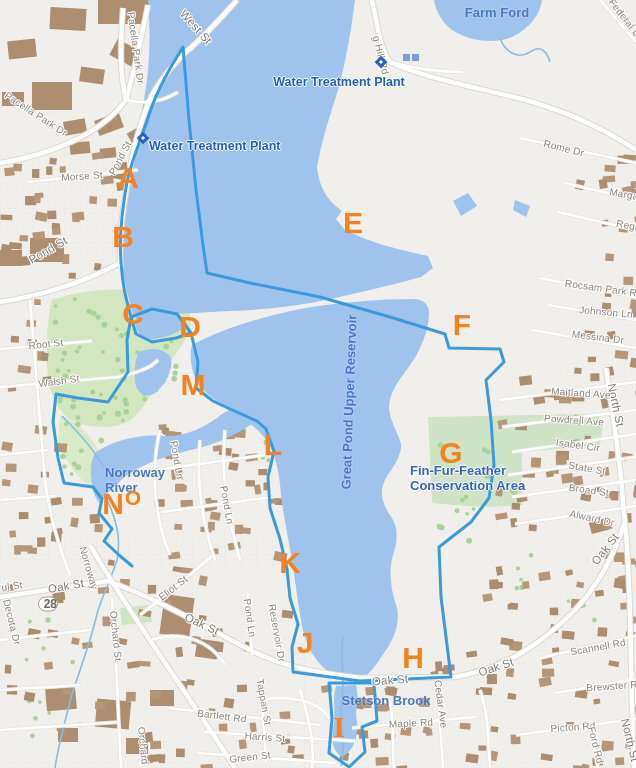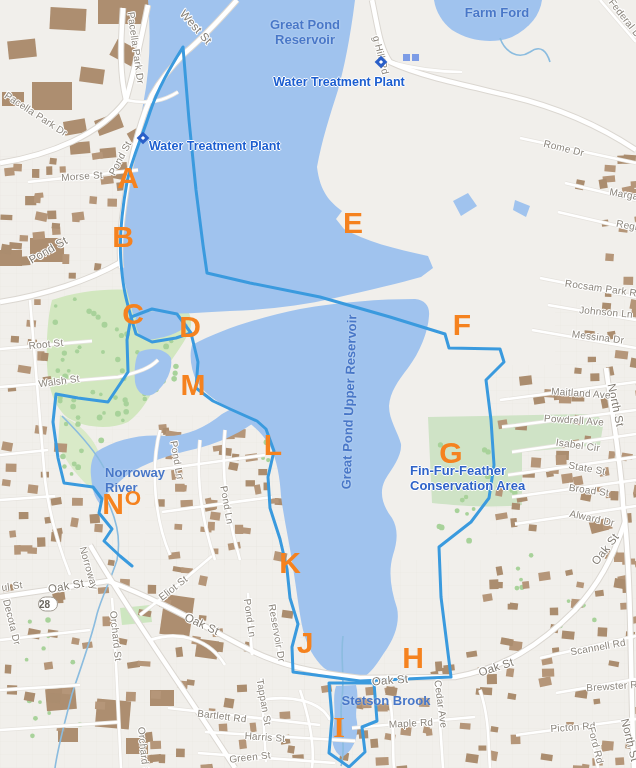--- a/index.html
+++ b/index.html
@@ -20,21 +20,21 @@
     text-shadow:1px 0 0 #fff,-1px 0 0 #fff,0 1px 0 #fff,0 -1px 0 #fff;}
   .poi-label.leftal{text-align:left;transform:translate(0,-50%);}
   .cons-label{color:#2f63c8;}
   .letter{position:absolute;color:#f5821f;font-weight:bold;font-size:30px;
     transform:translate(-50%,-50%);font-family:"Liberation Sans",sans-serif;}
   .letter.serif{font-family:"Liberation Serif",serif;}
   .diamond{position:absolute;width:9px;height:9px;background:#2a5fc8;
     transform:translate(-50%,-50%) rotate(45deg);pointer-events:auto;}
   .diamond span{position:absolute;left:3px;top:3px;width:3px;height:3px;background:#fff;}
   .shield{position:absolute;width:18px;height:13px;background:#fff;border:1px solid #a39d94;
-    border-radius:45%/60%;color:#6b665f;font-size:10px;font-weight:bold;text-align:left;
+    border-radius:45%/60%;color:#6b665f;font-size:12px;font-weight:bold;text-align:right;
     line-height:13px;transform:translate(-50%,-50%);}
   .poi-sq{position:absolute;width:7px;height:7px;background:#7d9ce6;}
 </style>
 </head>
 <body>
 
 <div id="map">
 <svg id="base" width="636" height="768" viewBox="0 0 636 768">
   <defs>
     <pattern id="pp" width="16" height="13" patternUnits="userSpaceOnUse">
@@ -716,24 +716,20 @@
       <div class="street-label" style="left: 222px; top: 716px; transform: translate(-50%, -50%) rotate(7deg);">Bartlett Rd</div>
       <div class="street-label" style="left: 265px; top: 737px; transform: translate(-50%, -50%) rotate(4deg);">Harris St</div>
       <div class="street-label" style="left: 250px; top: 757px; transform: translate(-50%, -50%) rotate(-6deg);">Green St</div>
       <div class="street-label" style="left: 411px; top: 723px; transform: translate(-50%, -50%) rotate(-3deg);">Maple Rd</div>
       <div class="street-label" style="left: 441px; top: 704px; transform: translate(-50%, -50%) rotate(82deg);">Cedar Ave</div>
       <div class="street-label" style="left: 598px; top: 647px; transform: translate(-50%, -50%) rotate(-10deg);">Scannell Rd</div>
       <div class="street-label" style="left: 612px; top: 686px; transform: translate(-50%, -50%) rotate(-4deg);">Brewster R</div>
       <div class="street-label" style="left: 573px; top: 727px; transform: translate(-50%, -50%) rotate(-4deg);">Picton Rd</div>
       <div class="street-label" style="left: 596px; top: 745px; transform: translate(-50%, -50%) rotate(76deg);">Ford Rd</div>
       <div class="street-label big" style="left: 630px; top: 740px; transform: translate(-50%, -50%) rotate(76deg);">North St</div>
-      <div class="water-label" style="left: 305px; top: 32px; transform: translate(-50%, -50%);">
-        <div>Great Pond</div>
-        <div>Reservoir</div>
-      </div>
       <div class="water-label" style="left: 497px; top: 12px; transform: translate(-50%, -50%);">
         <div>Farm Ford</div>
       </div>
       <div class="water-label leftal" style="left: 105px; top: 480px; transform: translate(0px, -50%);">
         <div>Norroway</div>
         <div>River</div>
       </div>
       <div class="water-label" style="left: 386px; top: 700px; transform: translate(-50%, -50%);">
         <div>Stetson Brook</div>
       </div>

